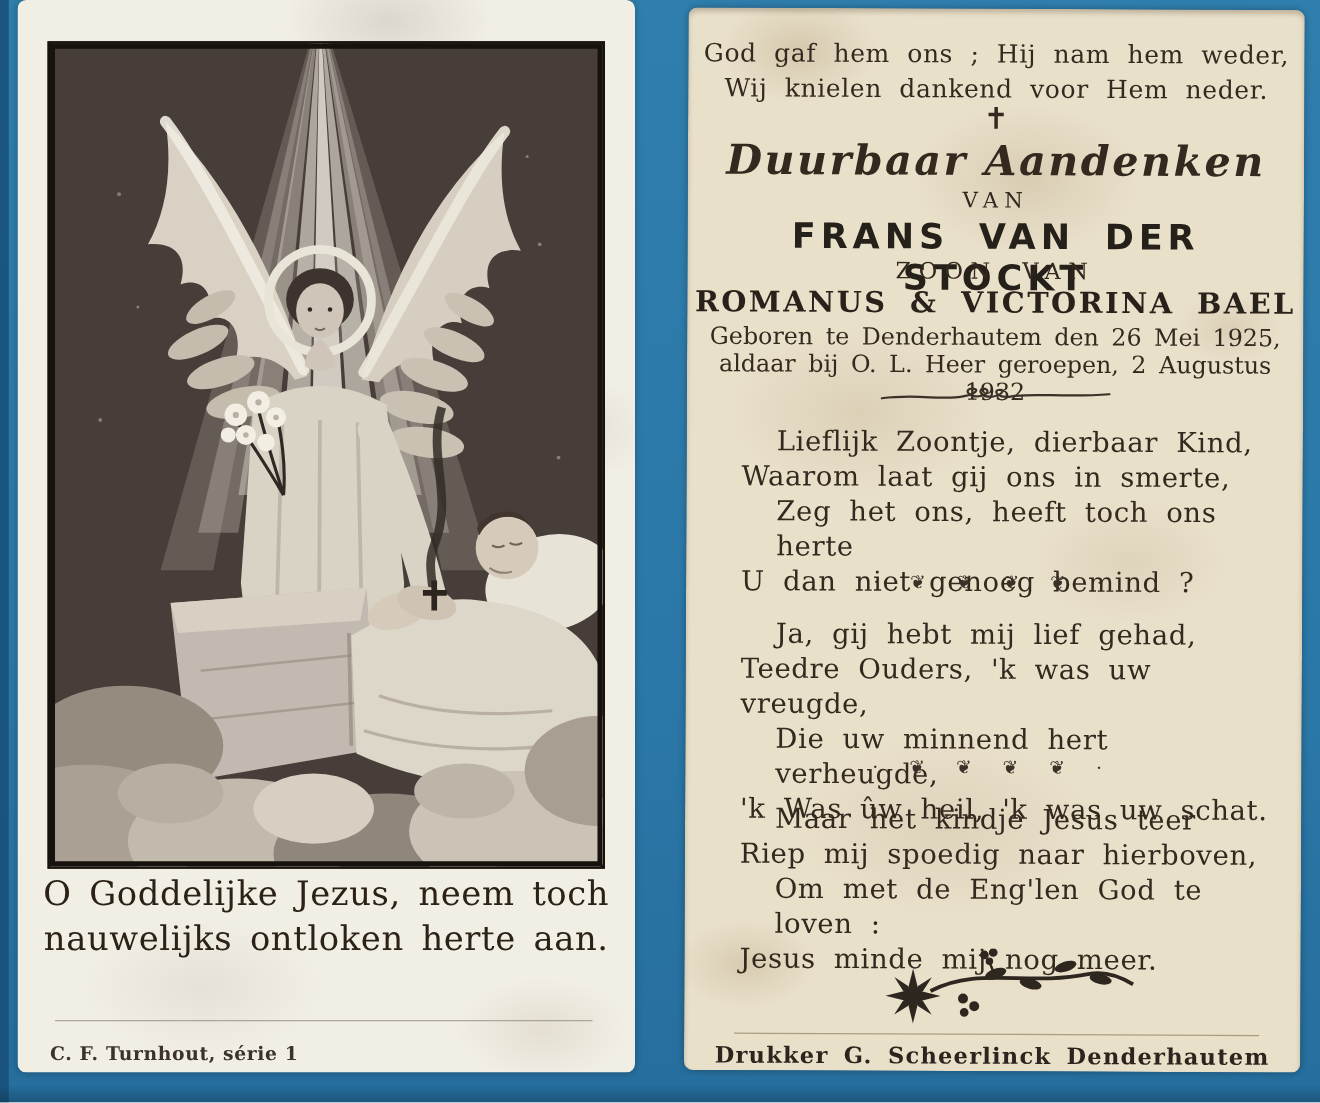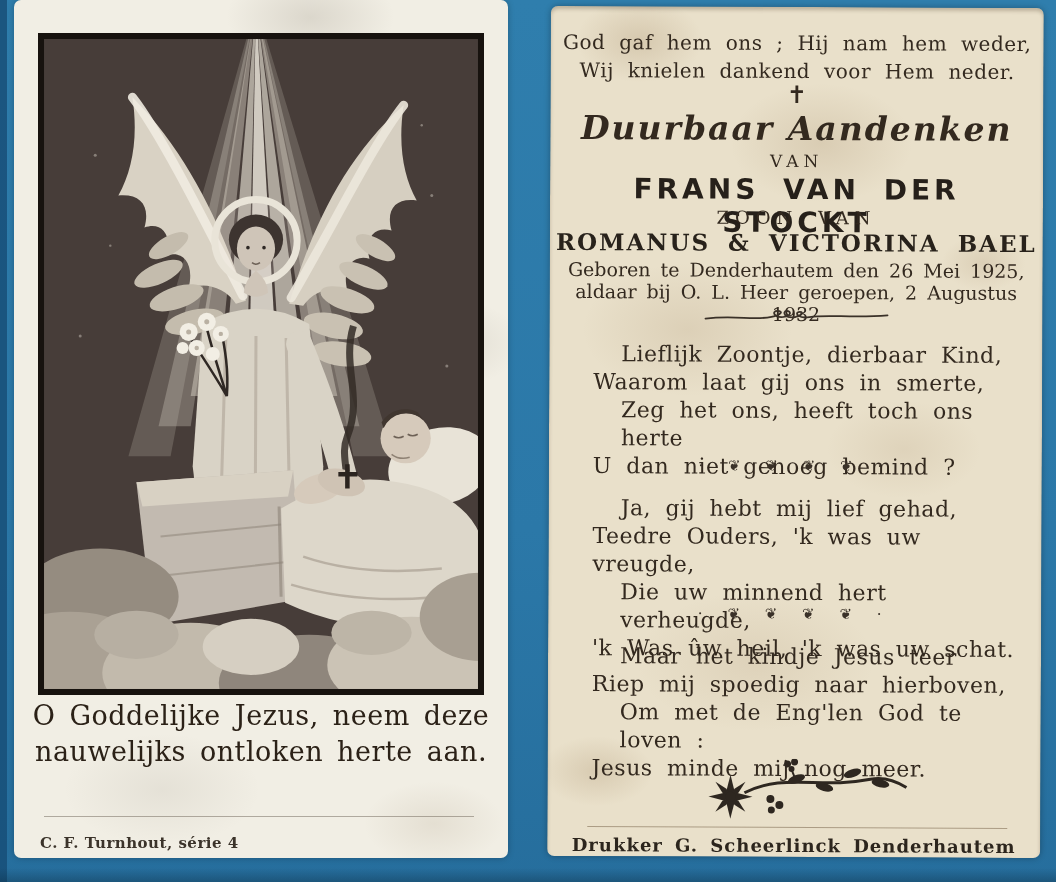--- a/index.html
+++ b/index.html
@@ -189,26 +189,26 @@
           <ellipse cx="438" cy="580" rx="60" ry="44" fill="#a89f92"></ellipse>
           <ellipse cx="210" cy="610" rx="48" ry="28" fill="#d6cfc2"></ellipse>
           <ellipse cx="96" cy="598" rx="42" ry="24" fill="#b7afa2"></ellipse>
           <ellipse cx="330" cy="596" rx="40" ry="22" fill="#bdb5a7"></ellipse>
         </g>
         <rect x="2" y="2" width="436" height="652" fill="none" stroke="#17120e" stroke-width="4"></rect>
       </svg>
     </div>
 
     <div class="caption">
-      <div>O Goddelijke Jezus, neem deze</div>
+      <div>O Goddelijke Jezus, neem toch</div>
       <div>nauwelijks ontloken herte aan.</div>
     </div>
 
     <div class="crease"></div>
-    <div class="credit">C. F. Turnhout, série 4</div>
+    <div class="credit">C. F. Turnhout, série 1</div>
   </div>
 
   <div class="card card-back">
 
     <div class="bk epigraph">
       <div>God gaf hem ons ; Hij nam hem weder,</div>
       <div>Wij knielen dankend voor Hem neder.</div>
     </div>
 
     <div class="bk cross">✝</div>

